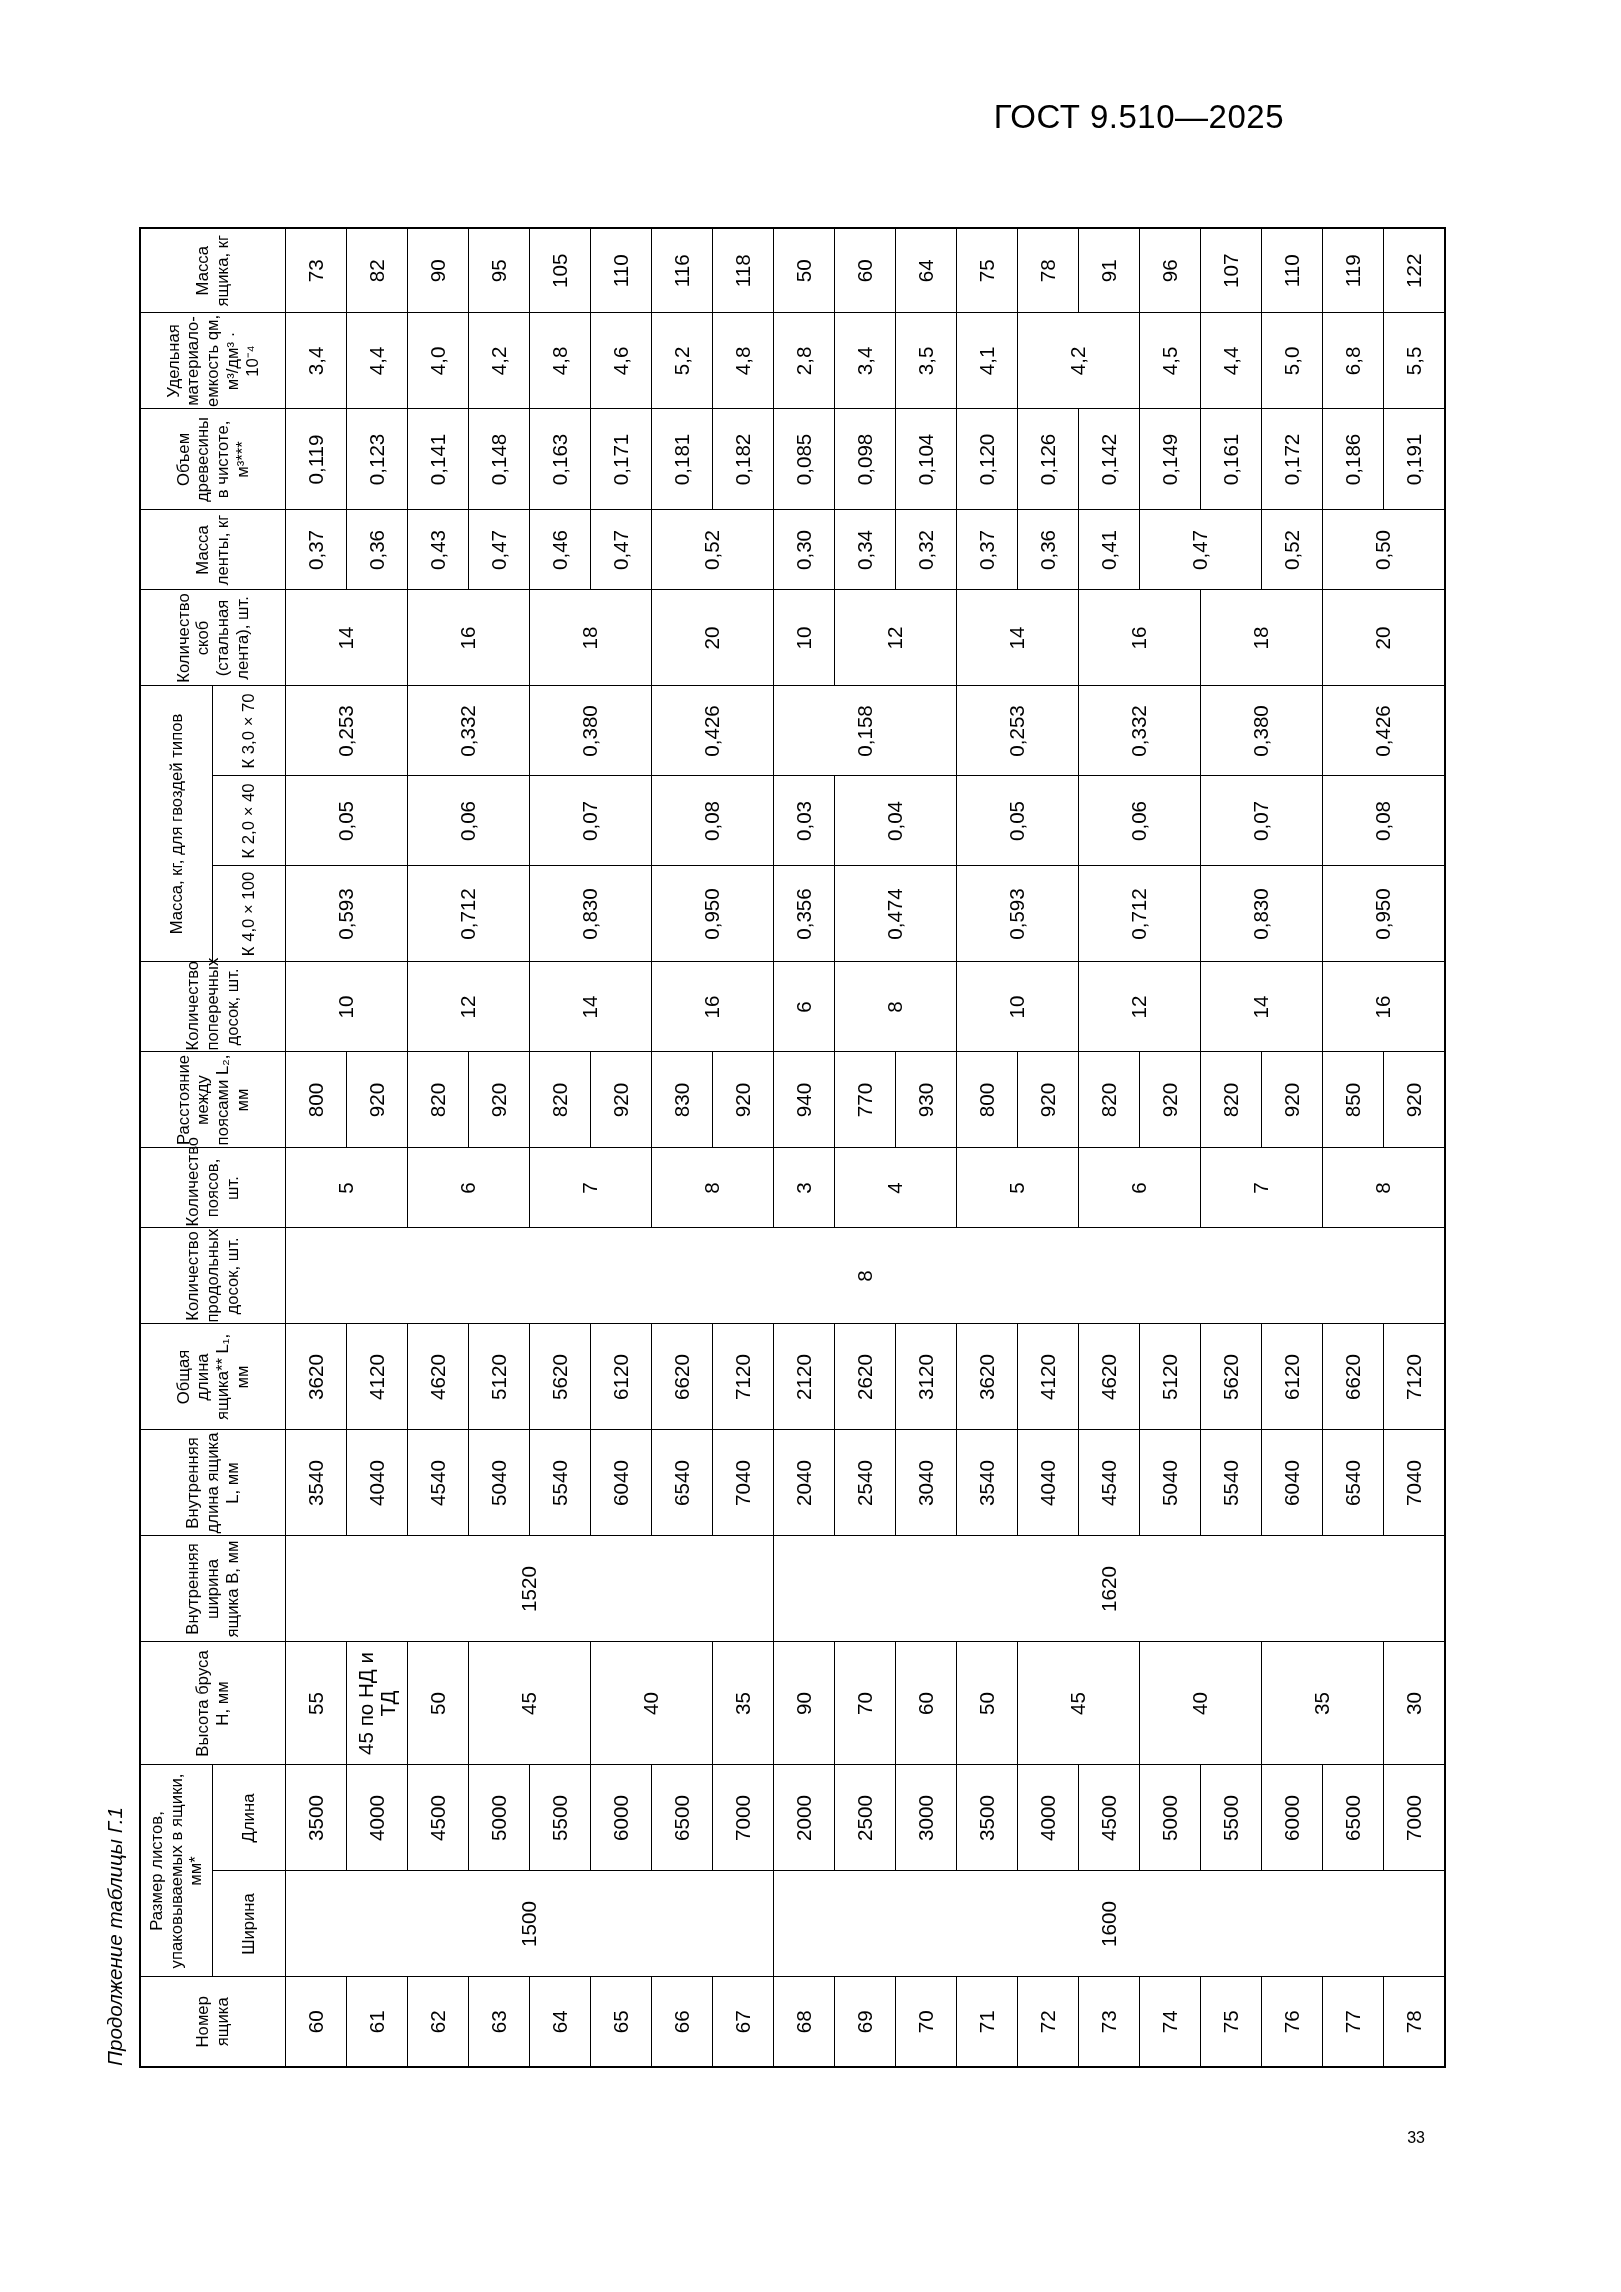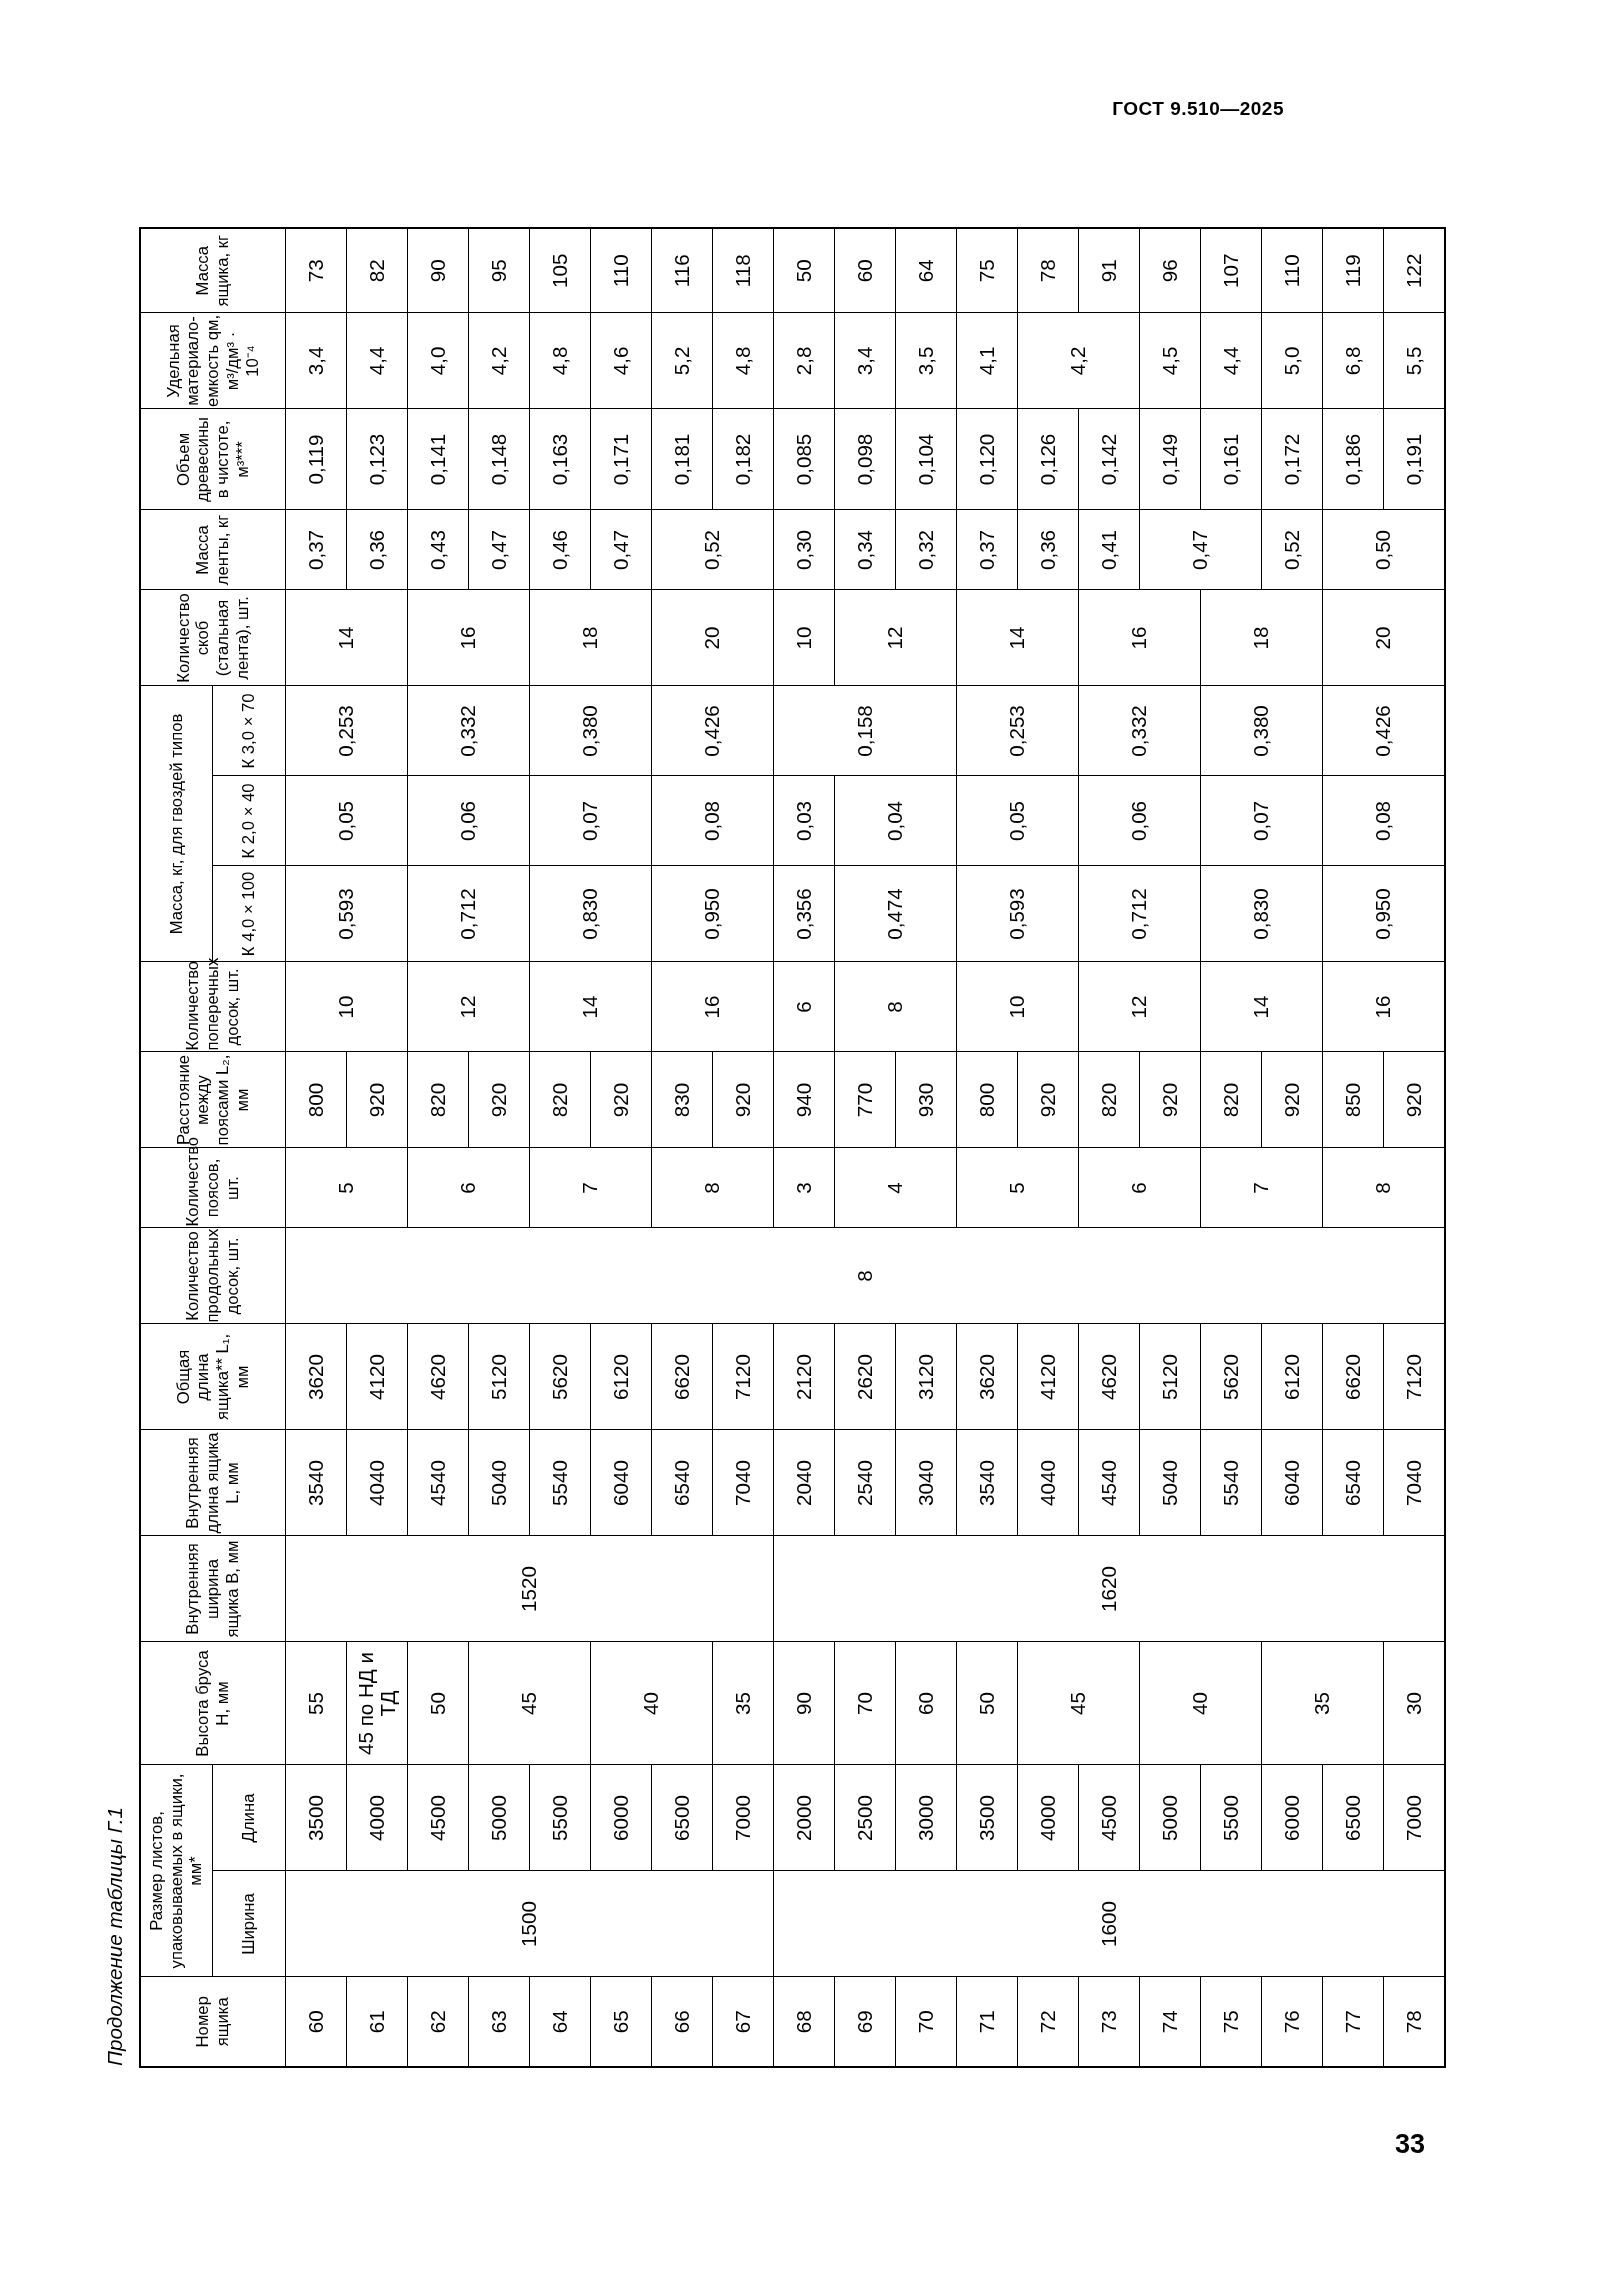--- a/index.html
+++ b/index.html
@@ -12,30 +12,29 @@
     position: relative;
     width: 1621px;
     height: 2293px;
     background: #ffffff;
     overflow: hidden;
   }
   .doc-header {
     position: absolute;
     top: 98px;
     right: 337px;
-    font-size: 19px;
-    font-weight: bold;
+    font-size: 33px;
+    font-weight: normal;
     letter-spacing: 0.5px;
   }
   .page-number {
     position: absolute;
     top: 2129px;
     right: 196px;
-    font-size: 27px;
-    font-weight: bold;
+    font-size: 16px;
   }
   
   .rotated {
     position: absolute;
     left: 103px;
     top: 2068px;
     width: 1892px;
     height: 1362px;
     transform-origin: 0 0;
     transform: rotate(-90deg);

